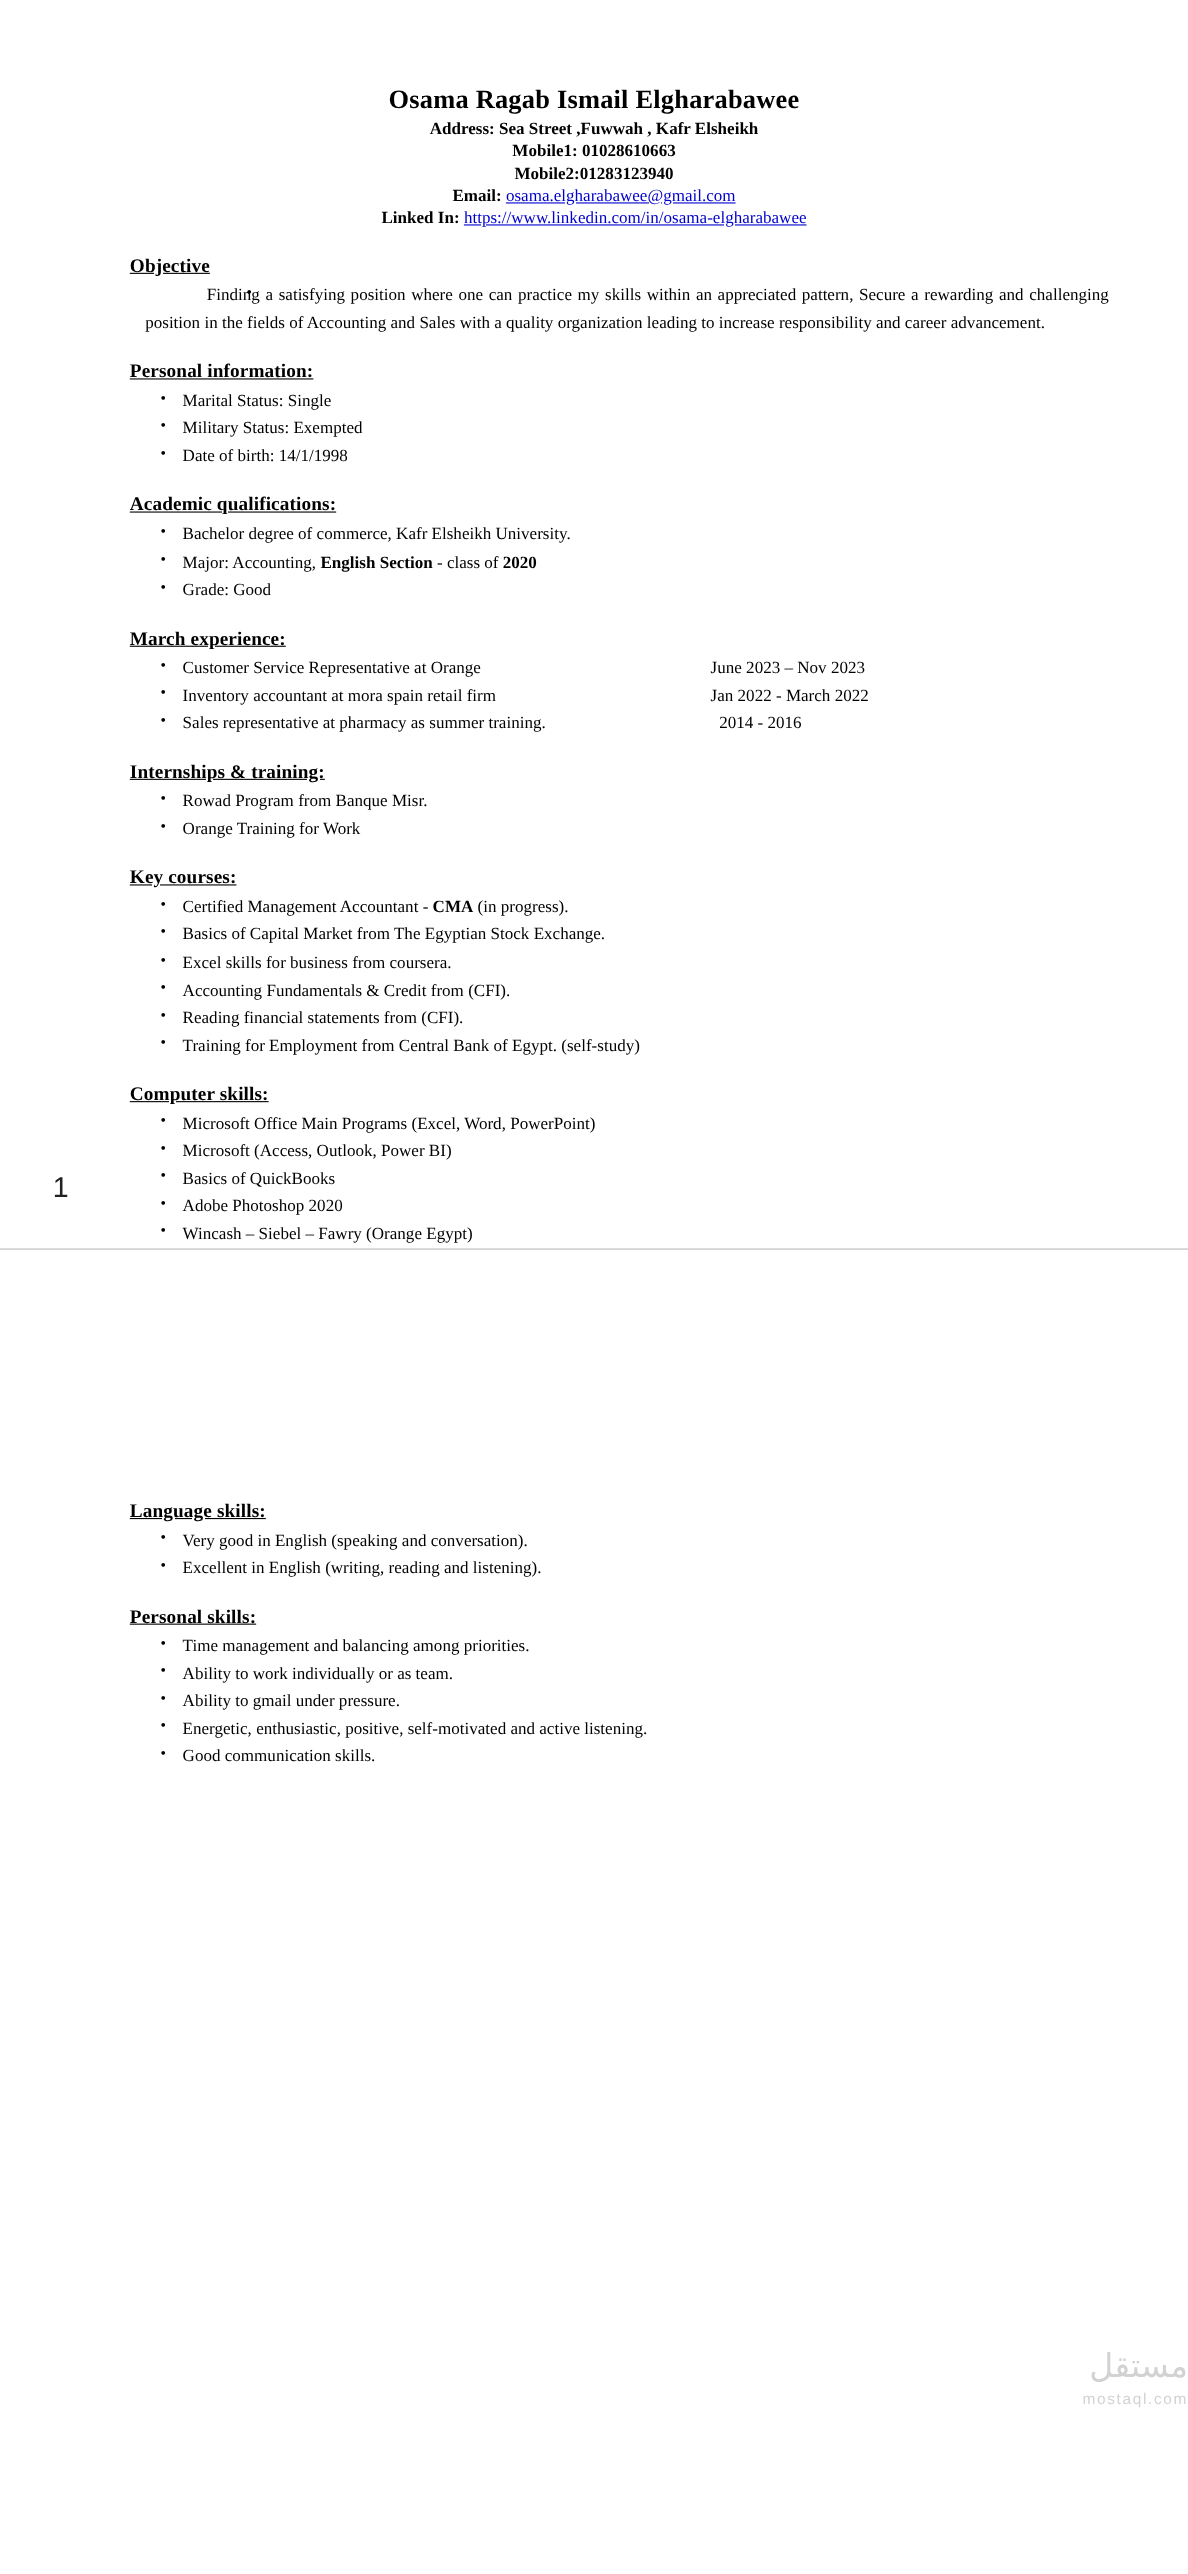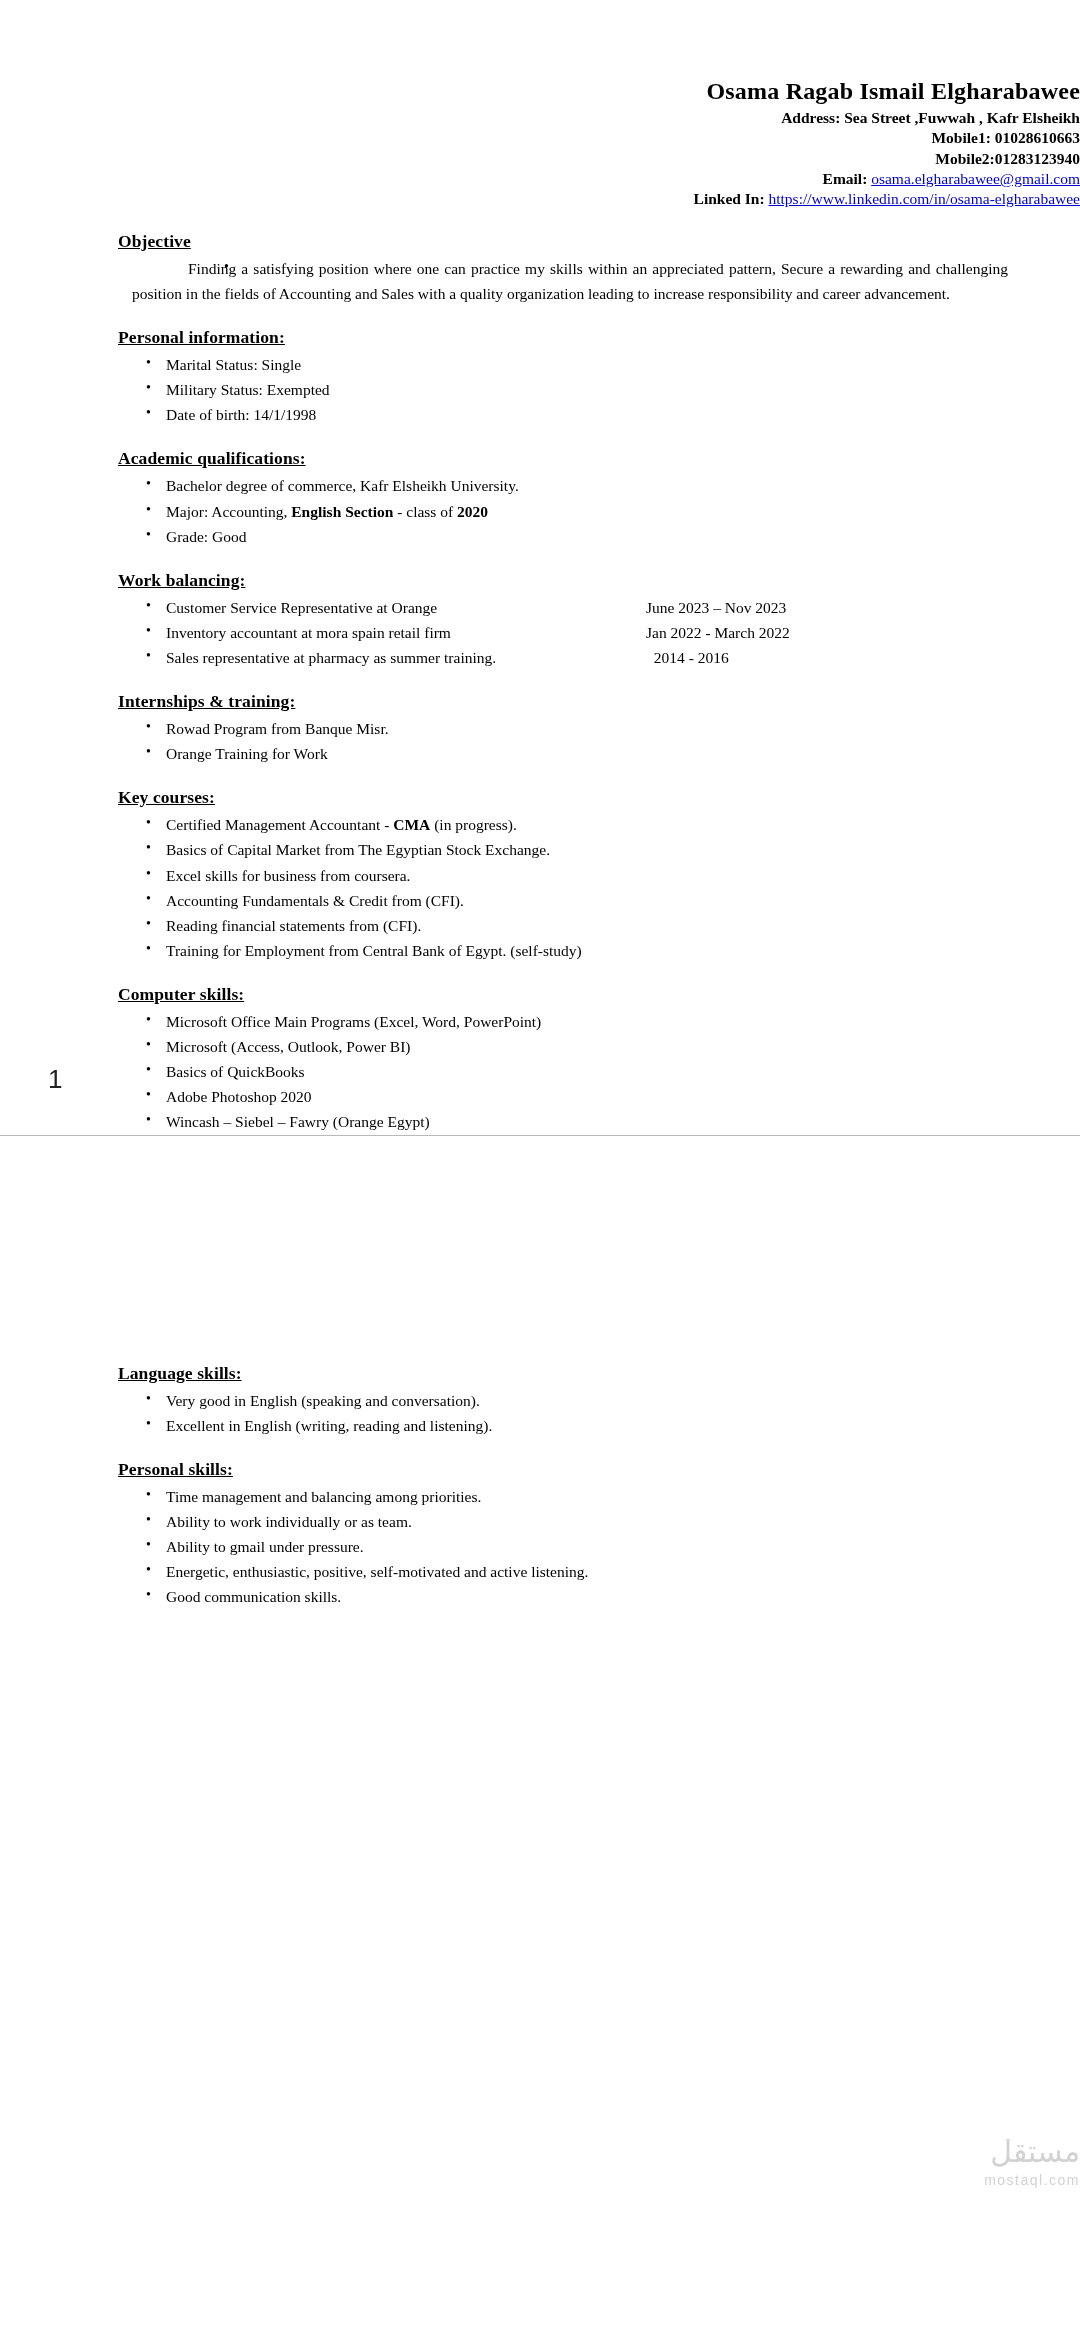--- a/index.html
+++ b/index.html
@@ -18,21 +18,21 @@
     position: relative;
     width: 1080px;
   }
   
   .page-one {
     padding: 76px 0 0 0;
     min-height: 862px;
     position: relative;
   }
   .header-block {
-    text-align: right;
+    text-align: center;
     line-height: 1.32;
   }
   .doc-name {
     font-size: 24px;
     font-weight: bold;
     letter-spacing: 0.2px;
   }
   .hdr-line {
     font-size: 15.5px;
     font-weight: bold;
@@ -184,21 +184,21 @@
       <ul class="bullets">
         <li>Bachelor degree of commerce, Kafr Elsheikh University.</li>
         <li>
           <span>Major: Accounting, </span><b class="strong">English Section</b><span> - class of </span><b class="strong">2020</b>
         </li>
         <li>Grade: Good</li>
       </ul>
     </div>
 
     <div class="section">
-      <div class="section-title">Work balancing:</div>
+      <div class="section-title">March experience:</div>
       <ul class="bullets">
         <li>
           <div class="job-row">
             <span class="job-title">Customer Service Representative at Orange</span>
             <span class="job-date">June 2023 – Nov 2023</span>
           </div>
         </li>
         <li>
           <div class="job-row">
             <span class="job-title">Inventory accountant at mora spain retail firm</span>

